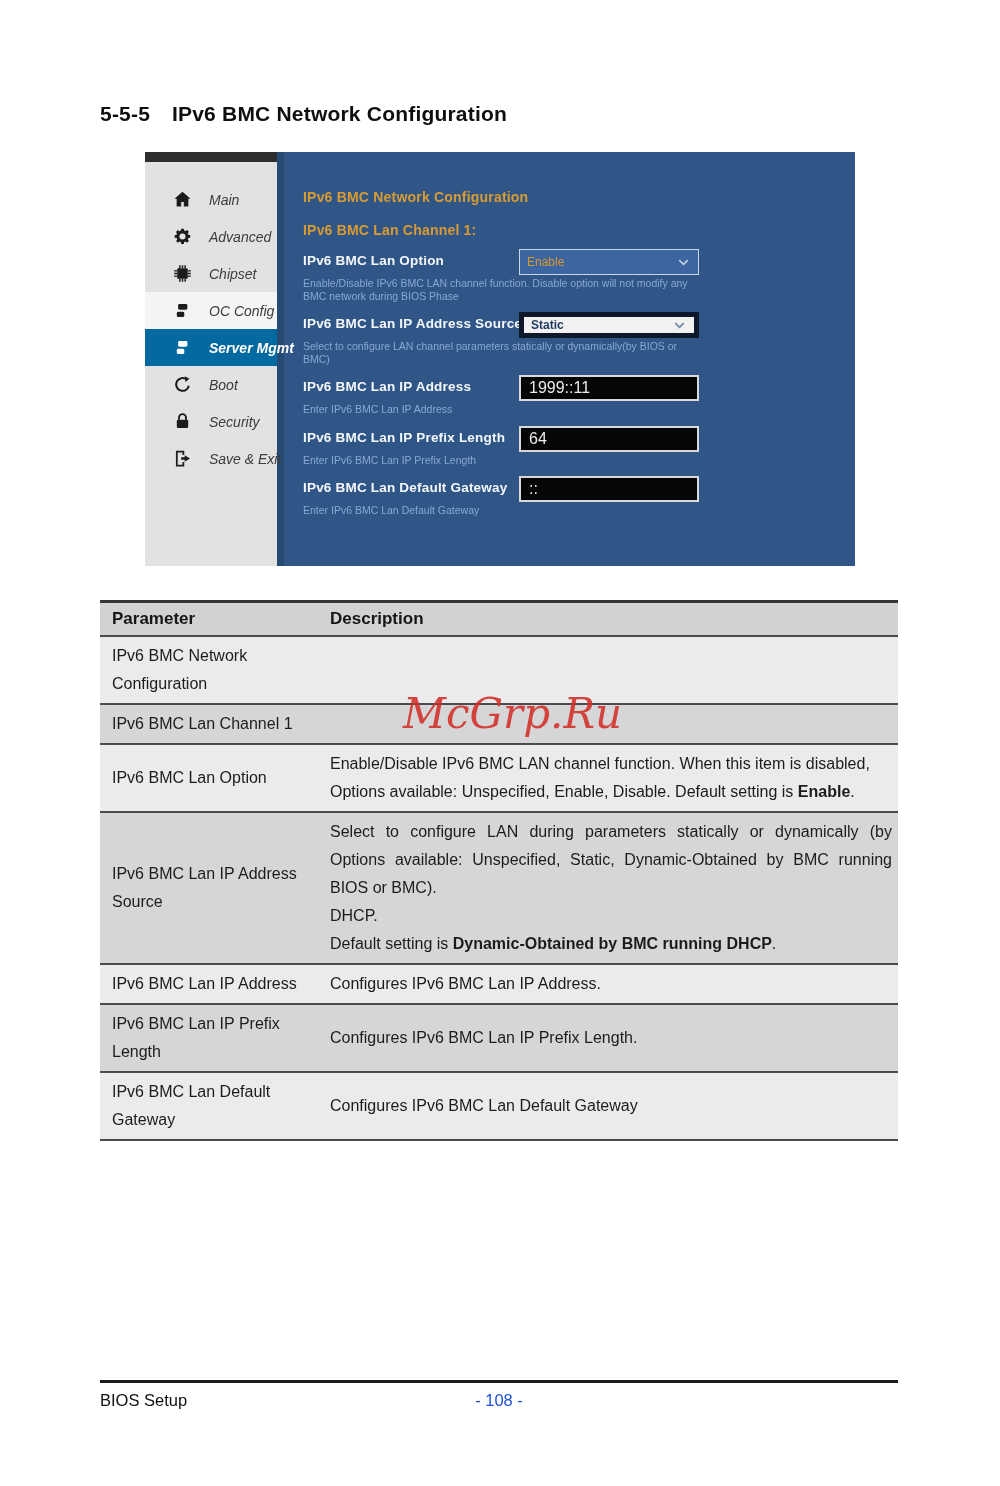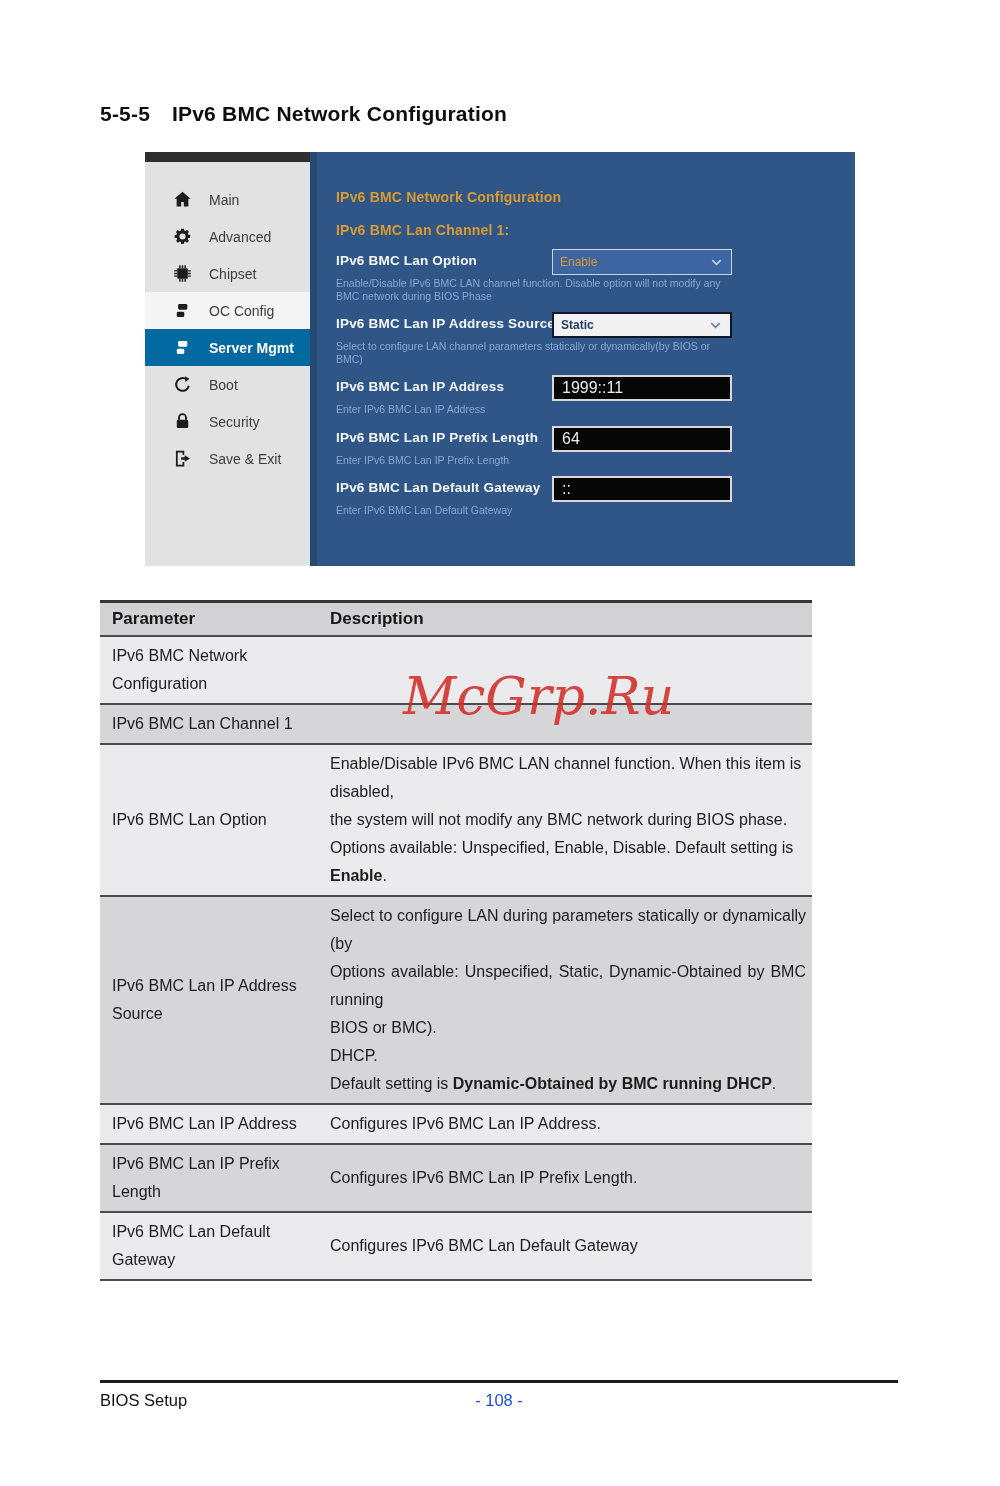--- a/index.html
+++ b/index.html
@@ -7,21 +7,21 @@
     width:1000px;height:1486px;position:relative;background:#ffffff;
     font-family:"Liberation Sans",sans-serif;overflow:hidden;
   }
   
   .doc-title{position:absolute;left:100px;top:102px;display:flex;
     font-weight:bold;font-size:21px;color:#0f0f0f;letter-spacing:.2px;}
   .doc-title .num{width:72px;flex:none;}
 
   
   .shot{position:absolute;left:145px;top:152px;width:710px;height:414px;display:flex;}
-  .sidebar{width:165px;flex:none;background:#e2e2e2;position:relative;}
+  .sidebar{width:132px;flex:none;background:#e2e2e2;position:relative;font-style:italic;}
   .sb-top{height:10px;background:#2e2e2e;}
   .sb-items{padding-top:19px;}
   .sb-item{height:37px;display:flex;align-items:center;cursor:pointer;}
   .sb-icon{margin-left:25px;width:24px;height:24px;color:#1c1c1c;
     display:flex;align-items:center;justify-content:center;flex:none;}
   .sb-icon svg{width:21px;height:21px;display:block;}
   .sb-label{margin-left:15px;font-size:14px;color:#3c3c3c;white-space:nowrap;}
   .sb-item.highlight{background:#f4f4f4;}
   .sb-item.active{background:#0369a1;}
   .sb-item.active .sb-label{color:#ffffff;font-weight:bold;}
@@ -31,35 +31,35 @@
     padding:37px 20px 0 19px;box-sizing:border-box;}
   .p-h1,.p-h2{color:#d99b31;font-weight:bold;font-size:14px;line-height:16px;letter-spacing:.2px;}
   .p-h1{margin-bottom:17px;}
   .p-h2{margin-bottom:15px;}
   .bios-field{position:relative;margin-bottom:14px;}
   .bf-label{color:#f4f7fb;font-weight:bold;font-size:13.5px;line-height:16px;letter-spacing:.2px;}
   .bf-ctl{position:absolute;left:216px;top:-4px;width:180px;height:26px;
     box-sizing:border-box;display:flex;align-items:center;cursor:pointer;}
   .dd{padding:0 7px;font-size:12px;justify-content:space-between;}
   .dd.blue{background:#3c65a1;border:1px solid #cbd6e5;color:#d9992f;}
-  .dd.light{background:#f1f1f1;border:2px solid #0f172a;color:#1d3a5f;font-weight:bold;}
+  .dd.light{background:#f1f1f1;border:5px solid #0f172a;color:#1d3a5f;font-weight:bold;}
   .dd-chev{display:flex;align-items:center;}
   .dd-chev svg{width:15px;height:15px;}
   .dd.blue .dd-chev{color:#c3cfdf;}
   .dd.light .dd-chev{color:#6e87a5;}
   .inp{background:#060606;border:2px solid #d9d9d9;color:#e9ecef;font-size:16px;padding:0 8px;}
   .bf-help{margin-top:8px;font-size:10.5px;line-height:12.5px;color:#86a9d2;max-width:402px;}
 
   
-  .wm{position:absolute;left:403px;top:666px;z-index:5;
-    font-family:"DejaVu Serif",serif;font-style:italic;font-size:52px;
+  .wm{position:absolute;left:403px;top:689px;z-index:5;
+    font-family:"DejaVu Serif",serif;font-style:italic;font-size:42px;
     color:#d22f28;opacity:.88;white-space:nowrap;}
 
   
-  .tbl{position:absolute;left:100px;top:600px;width:712px;
+  .tbl{position:absolute;left:100px;top:600px;width:798px;
     border-top:3px solid #353537;border-bottom:2px solid #4b4b4d;}
   .t-head{display:flex;background:#d2d2d4;border-bottom:2px solid #4b4b4d;padding:5px 0;}
   .th{font-weight:bold;font-size:17px;color:#161616;line-height:22px;}
   .t-c1{width:222px;flex:none;box-sizing:border-box;padding-left:12px;padding-right:8px;}
   .t-c2{flex:1;box-sizing:border-box;padding-left:8px;padding-right:6px;}
   .t-row{display:flex;align-items:center;padding:5px 0;
     border-bottom:2px solid #4b4b4d;font-size:16px;color:#1c1c1c;line-height:28px;}
   .t-row:last-child{border-bottom:none;}
   .t-row.light{background:#ebebed;}
   .t-row.gray{background:#d6d6d8;}
@@ -224,21 +224,20 @@
         <div class="t-c2"></div>
       </div>
       <div class="t-row gray">
         <div class="t-c1">IPv6 BMC Lan Channel 1</div>
         <div class="t-c2"></div>
       </div>
       <div class="t-row light">
         <div class="t-c1">IPv6 BMC Lan Option</div>
         <div class="t-c2">
           <div class="d-line"><span>Enable/Disable IPv6 BMC LAN channel function. When this item is disabled,</span></div>
-          <div class="d-line"><span>the system will not modify any BMC network during BIOS phase.</span></div>
           <div class="d-line"><span>Options available: Unspecified, Enable, Disable. Default setting is </span><span class="b">Enable</span><span>.</span></div>
         </div>
       </div>
       <div class="t-row gray">
         <div class="t-c1">IPv6 BMC Lan IP Address Source</div>
         <div class="t-c2">
           <div class="d-line stretch"><span>Select to configure LAN during parameters statically or dynamically (by</span></div>
           <div class="d-line stretch"><span>Options available: Unspecified, Static, Dynamic-Obtained by BMC running</span></div>
           <div class="d-line"><span>BIOS or BMC).</span></div>
           <div class="d-line"><span>DHCP.</span></div>

